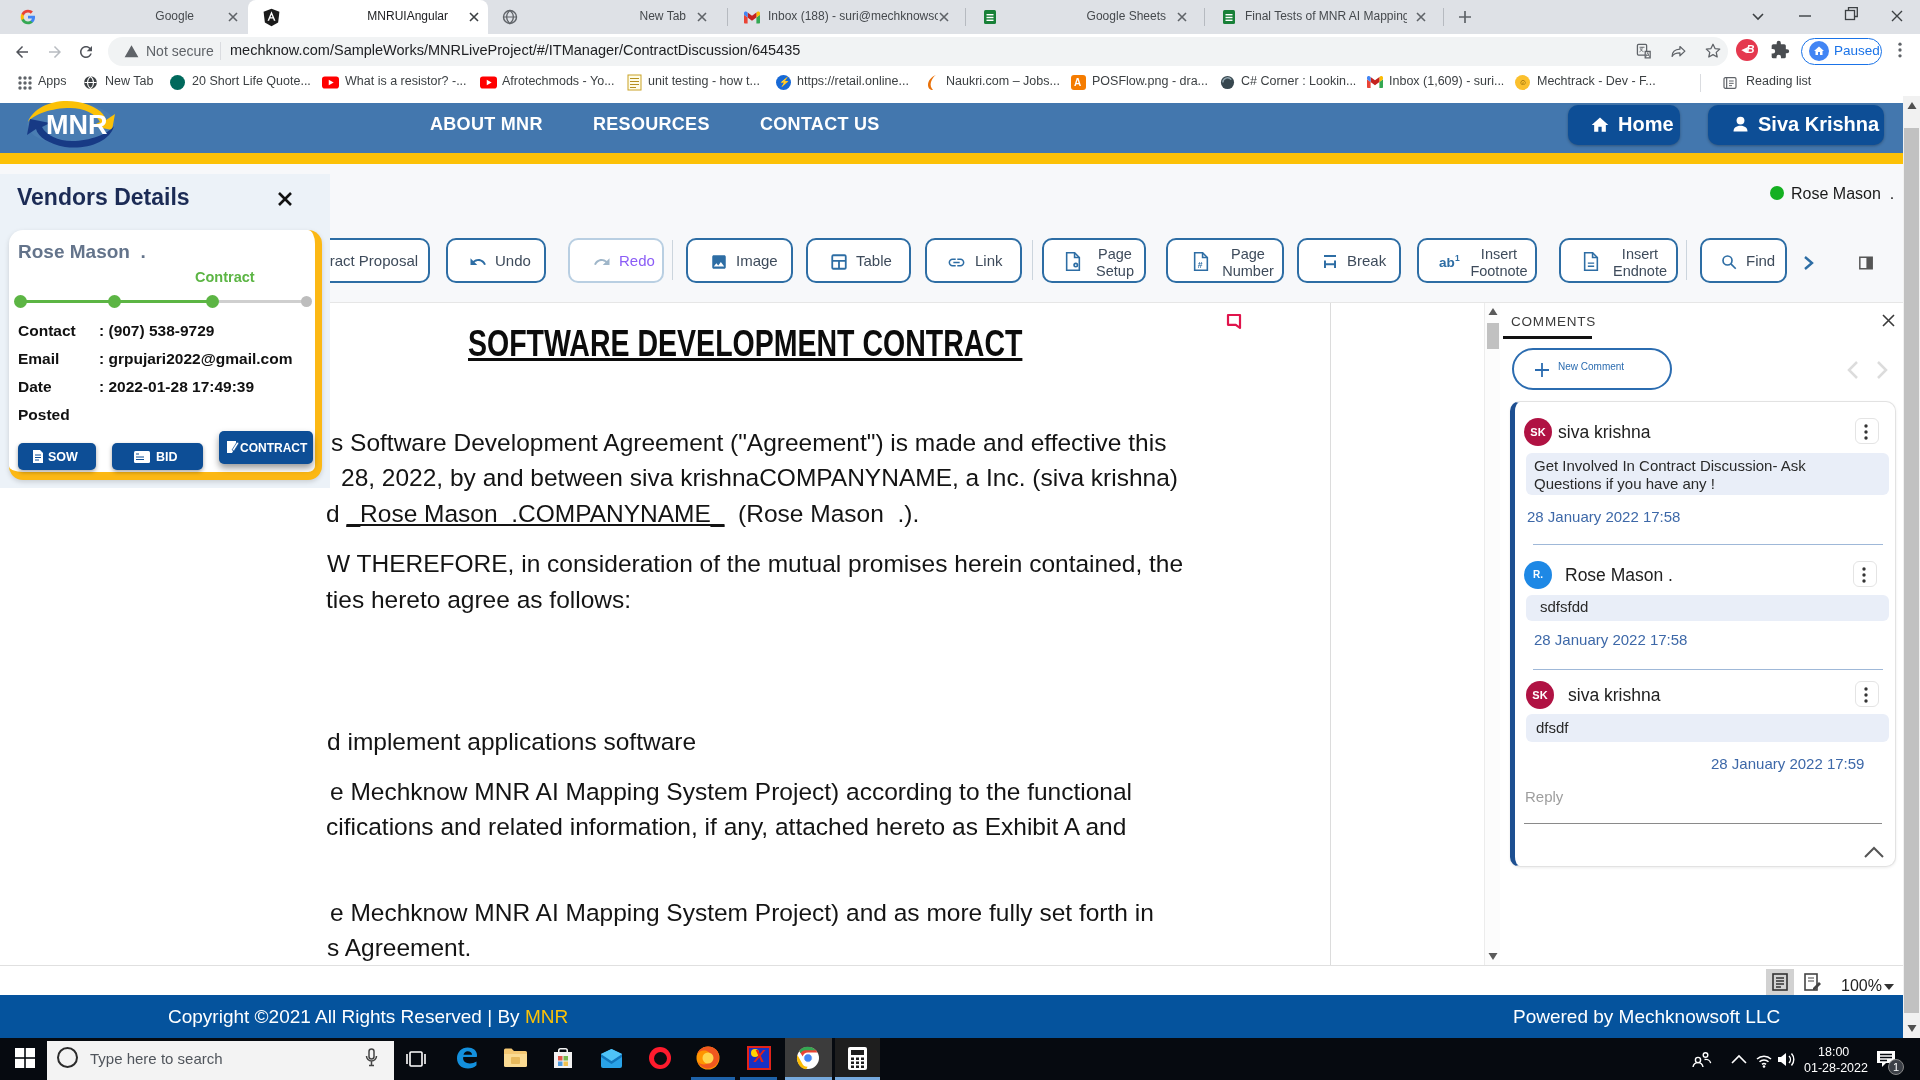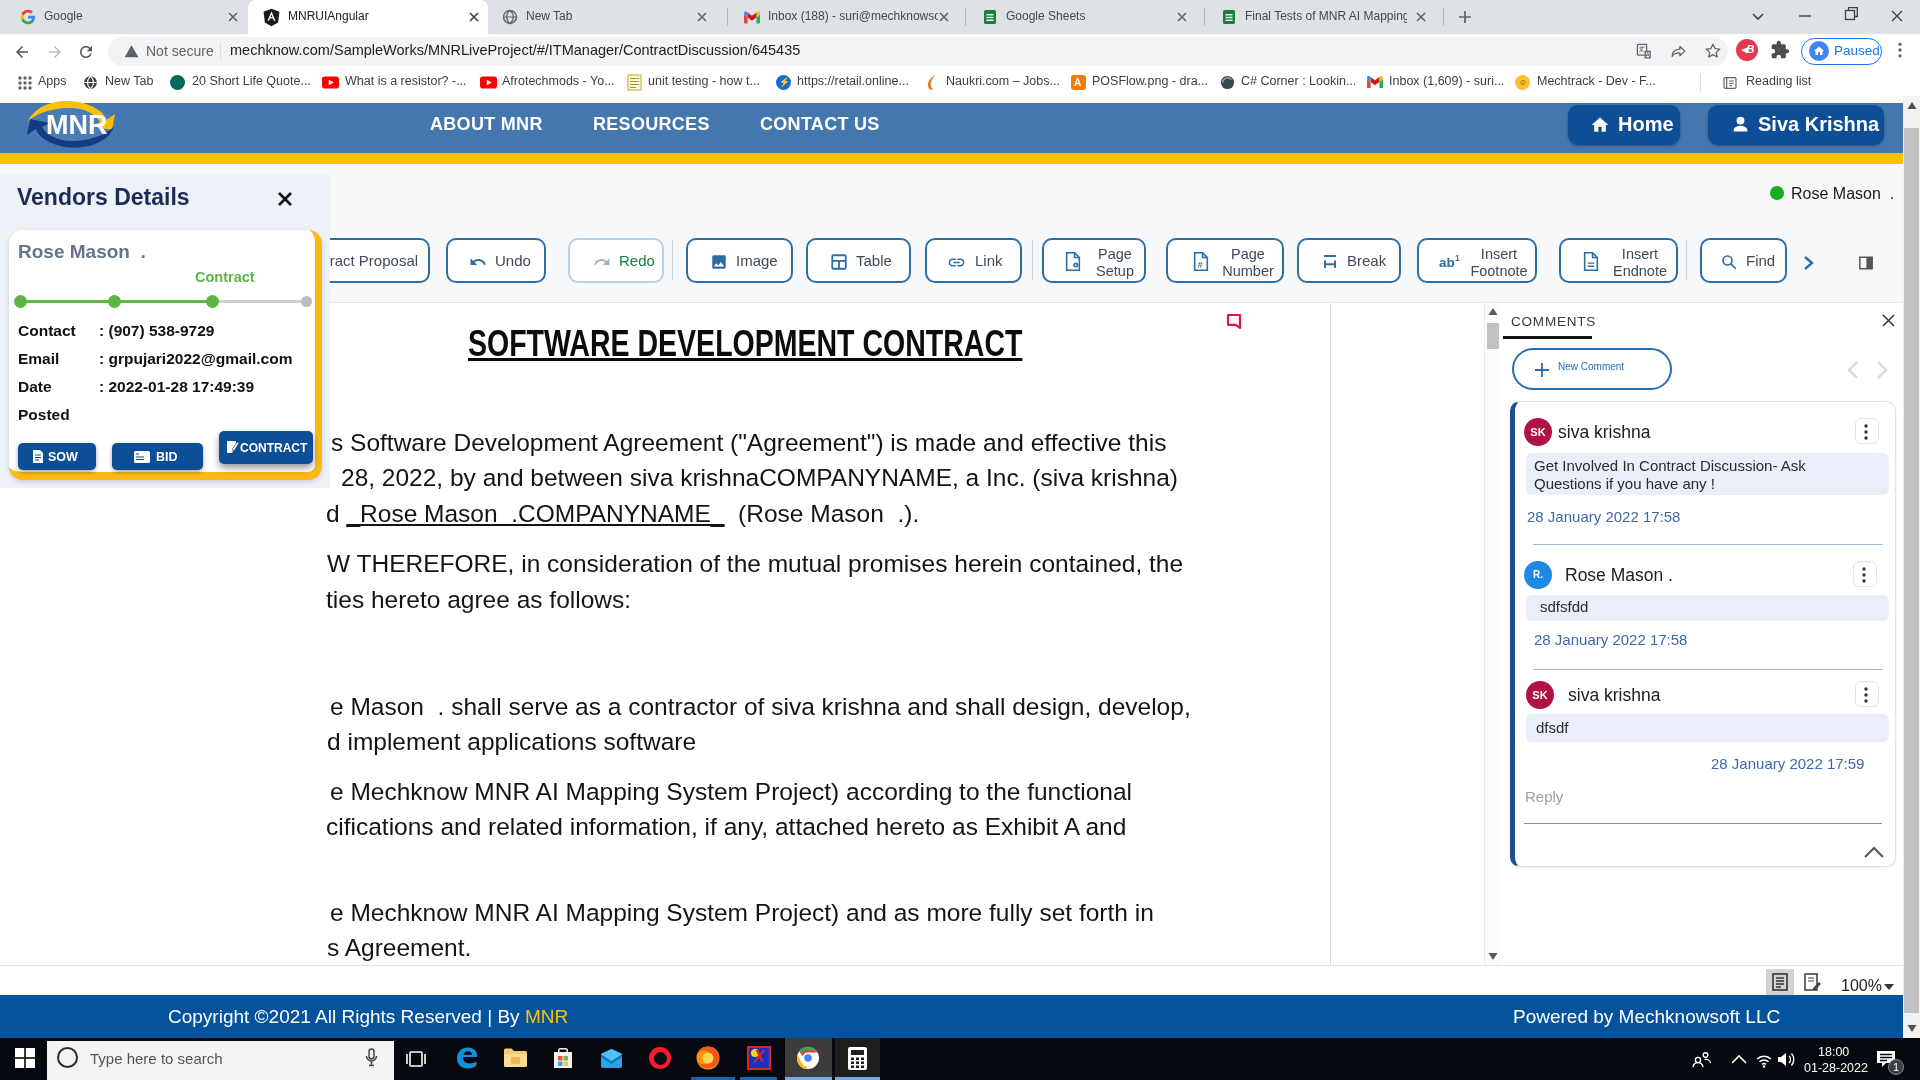--- a/index.html
+++ b/index.html
@@ -3,41 +3,41 @@
 <meta charset="utf-8">
 <style>
 * { margin:0; padding:0; box-sizing:border-box; }
 html,body { width:1920px; height:1080px; overflow:hidden; }
 body { font-family:"Liberation Sans", sans-serif; position:relative; background:#fff; }
 .abs { position:absolute; white-space:nowrap; }
 
 #tabbar { position:absolute; left:0; top:0; width:1920px; height:34px; background:#dee1e6; }
 .tab { position:absolute; top:0; height:34px; }
 .tab .fav { position:absolute; left:16px; top:9px; width:16px; height:16px; }
-.tab .ttl { position:absolute; left:40px; top:9px; font-size:12px; color:#45494d; white-space:nowrap; overflow:hidden; }
+.tab .ttl { position:absolute; left:40px; top:9px; font-size:12px; color:#45494d; white-space:nowrap; overflow:hidden;text-align:right; }
 .tab .tx { position:absolute; top:9px; width:16px; height:16px; color:#5f6368; }
 .tab.active { background:#fff; border-radius:8px 8px 0 0; }
 .tabsep { position:absolute; top:8px; width:1px; height:18px; background:#9ba0a6; opacity:.6; }
 .winbtn { position:absolute; top:0; height:32px; width:46px; color:#3c4043; }
 
 #navbar { position:absolute; left:0; top:34px; width:1920px; height:36px; background:#fff; }
 #omnibox { position:absolute; left:108px; top:3px; width:1620px; height:29px; background:#f1f3f4; border-radius:15px; }
 
 #bookmarks { position:absolute; left:0; top:70px; width:1920px; height:26px; background:#fff; }
 .bm { position:absolute; top:4px; height:18px; font-size:12.5px; color:#3c4043; white-space:nowrap; }
 
 #page { position:absolute; left:0; top:96px; width:1903px; height:942px; background:#fff; overflow:hidden; }
 #appheader { position:absolute; left:0; top:7px; width:1903px; height:50px; background:#4377ae; }
 #yellowbar { position:absolute; left:0; top:57px; width:1903px; height:11px; background:#fcc107; }
 .navlink { position:absolute; top:18px; color:#fff; font-size:18px; font-weight:bold; letter-spacing:.3px; }
 .hdrbtn { position:absolute; top:1px; height:43px; background:#0d4e96; border-radius:10px; color:#fff; font-size:20px; font-weight:bold; text-align:center; box-shadow:0 1px 3px rgba(0,0,0,.3); }
 
 .tbtn { position:absolute; top:142px; height:45px; border:2px solid #2d6da4; border-radius:10px; background:#fff; color:#3e4b5b; font-size:15px; }
 .tbtn.two { font-size:14.5px; line-height:16.5px; }
-.tbtn.dis { border-color:#b9cfe2; color:#15803d; }
+.tbtn.dis { border-color:#b9cfe2; color:#8b5cf6; }
 .tsep { position:absolute; top:144px; width:1px; height:40px; background:#ccd5dd; }
 
 .docline { position:absolute; white-space:pre; font-size:24.5px; color:#141414; }
 .bubble { position:absolute; background:#e9eef8; border-radius:6px; font-size:15px; color:#2a2a2a; }
 .cdate { position:absolute; font-size:15px; color:#3d68a8; }
 .avatar { position:absolute; width:28px; height:28px; border-radius:50%; color:#fff; font-weight:bold; text-align:center; }
 .cname { position:absolute; font-size:17.5px; color:#212121; }
 .kebab { position:absolute; width:24px; height:26px; border:1px solid #e4e4e4; border-radius:6px; }
 .csep { position:absolute; left:79px; height:1px; width:350px; background:#9fb8d8; }
 
@@ -396,21 +396,20 @@
 
 <div class="abs" style="left:468px;top:227px;font-size:36px;font-weight:bold;color:#0c0c0c;text-decoration:underline;white-space:pre;transform:scaleX(.792);transform-origin:left top;">SOFTWARE DEVELOPMENT CONTRACT</div>
 <svg class="abs" style="left:1226px;top:217px;width:16px;height:17px;" viewBox="0 0 16 17">
       <path d="M2 2h12v13l-4.2-3.2H2z" fill="none" stroke="#e0144c" stroke-width="2.2" stroke-linejoin="round"></path>
     </svg>
 <div class="docline" style="left:331px;top:333px;">s Software Development Agreement ("Agreement") is made and effective this</div>
 <div class="docline" style="left:341px;top:368px;">28, 2022, by and between siva krishnaCOMPANYNAME, a Inc. (siva krishna)</div>
 <div class="docline" style="left:326px;top:404px;">d <u>_Rose Mason&nbsp;&nbsp;.COMPANYNAME_</u>&nbsp;&nbsp;(Rose Mason&nbsp;&nbsp;.).</div>
 <div class="docline" style="left:327px;top:454px;">W THEREFORE, in consideration of the mutual promises herein contained, the</div>
 <div class="docline" style="left:326px;top:490px;">ties hereto agree as follows:</div>
-<div class="docline" style="left:330px;top:597px;">e Mason&nbsp;&nbsp;. shall serve as a contractor of siva krishna and shall design, develop,</div>
 <div class="docline" style="left:327px;top:632px;">d implement applications software</div>
 <div class="docline" style="left:330px;top:682px;">e Mechknow MNR AI Mapping System Project) according to the functional</div>
 <div class="docline" style="left:326px;top:717px;">cifications and related information, if any, attached hereto as Exhibit A and</div>
 <div class="docline" style="left:330px;top:803px;">e Mechknow MNR AI Mapping System Project) and as more fully set forth in</div>
 <div class="docline" style="left:327px;top:838px;">s Agreement.</div>
 
 <div class="abs" style="left:1484px;top:207px;width:16px;height:662px;background:#fcfcfc;border-left:1px solid #ececec;">
   <svg class="abs" style="left:3px;top:4px;width:10px;height:9px;" viewBox="0 0 10 9">
         <path d="M5 1L9.5 8H.5z" fill="#5a5a5a"></path>
       </svg>

